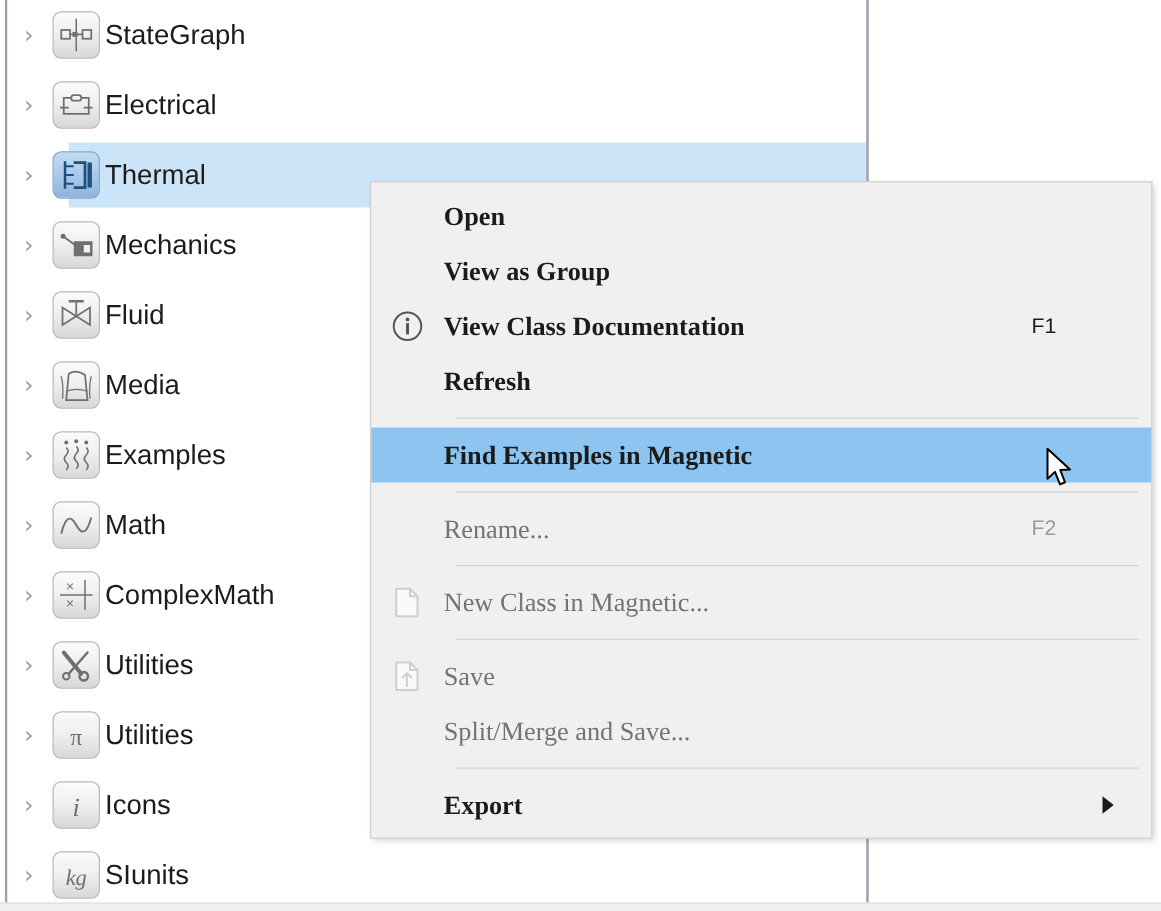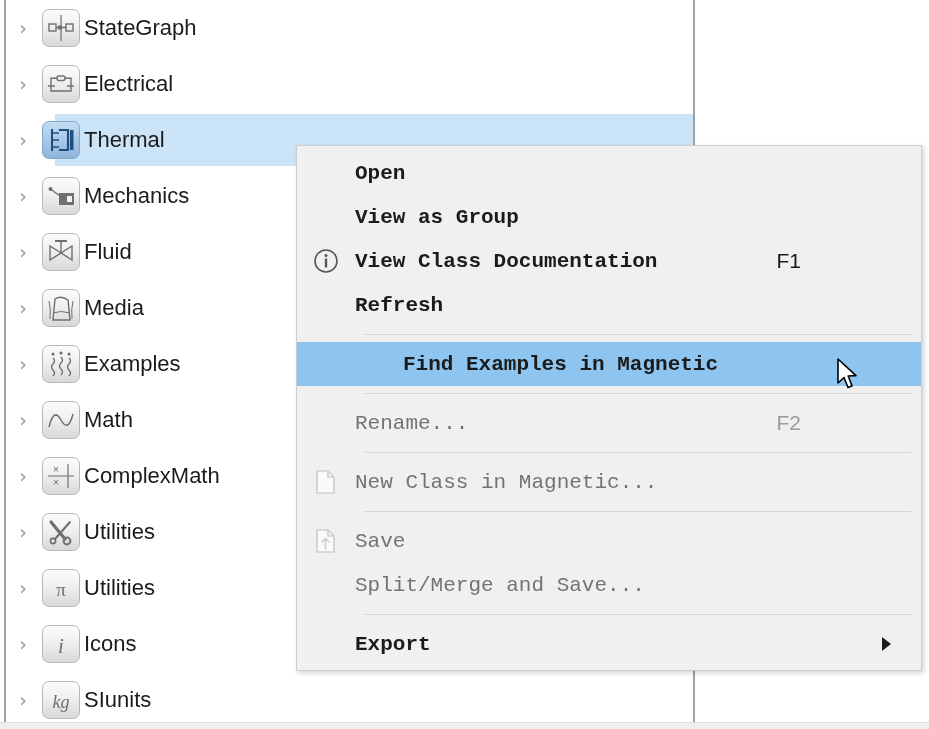--- a/index.html
+++ b/index.html
@@ -121,42 +121,42 @@
     padding-top: 5px;
     padding-bottom: 4px;
   }
   .mi {
     position: relative;
     height: 44px;
     display: flex;
     align-items: center;
     box-sizing: border-box;
   }
-  .mi.highlighted { background: #8ec5f0; gap: 48px; }
+  .mi.highlighted { background: #8ec5f0; }
   .mi-icon {
     flex: 0 0 58px;
     width: 58px;
     height: 44px;
     display: flex;
     align-items: center;
     justify-content: center;
   }
   .mi-icon svg { display: block; }
   .mi-label {
     font-size: 21px;
     color: #1b1b1b;
     white-space: nowrap;
-    font-family: Liberation Mono, monospace;
+    font-family: Liberation Serif, serif;
   }
   .mi.bold .mi-label { font-weight: bold; }
   .mi.disabled .mi-label { color: #737373; }
   .mi-shortcut {
     margin-left: auto;
-    margin-right: 120px;
-    font-size: 21px;
+    margin-right: 76px;
+    font-size: 17px;
     color: #1b1b1b;
     font-family: "Liberation Sans", sans-serif;
   }
   .mi.disabled .mi-shortcut { color: #9b9b9b; }
   .mi-arrow {
     margin-left: auto;
     margin-right: 30px;
     width: 0; height: 0;
     border-left: 9px solid #1b1b1b;
     border-top: 7px solid transparent;

